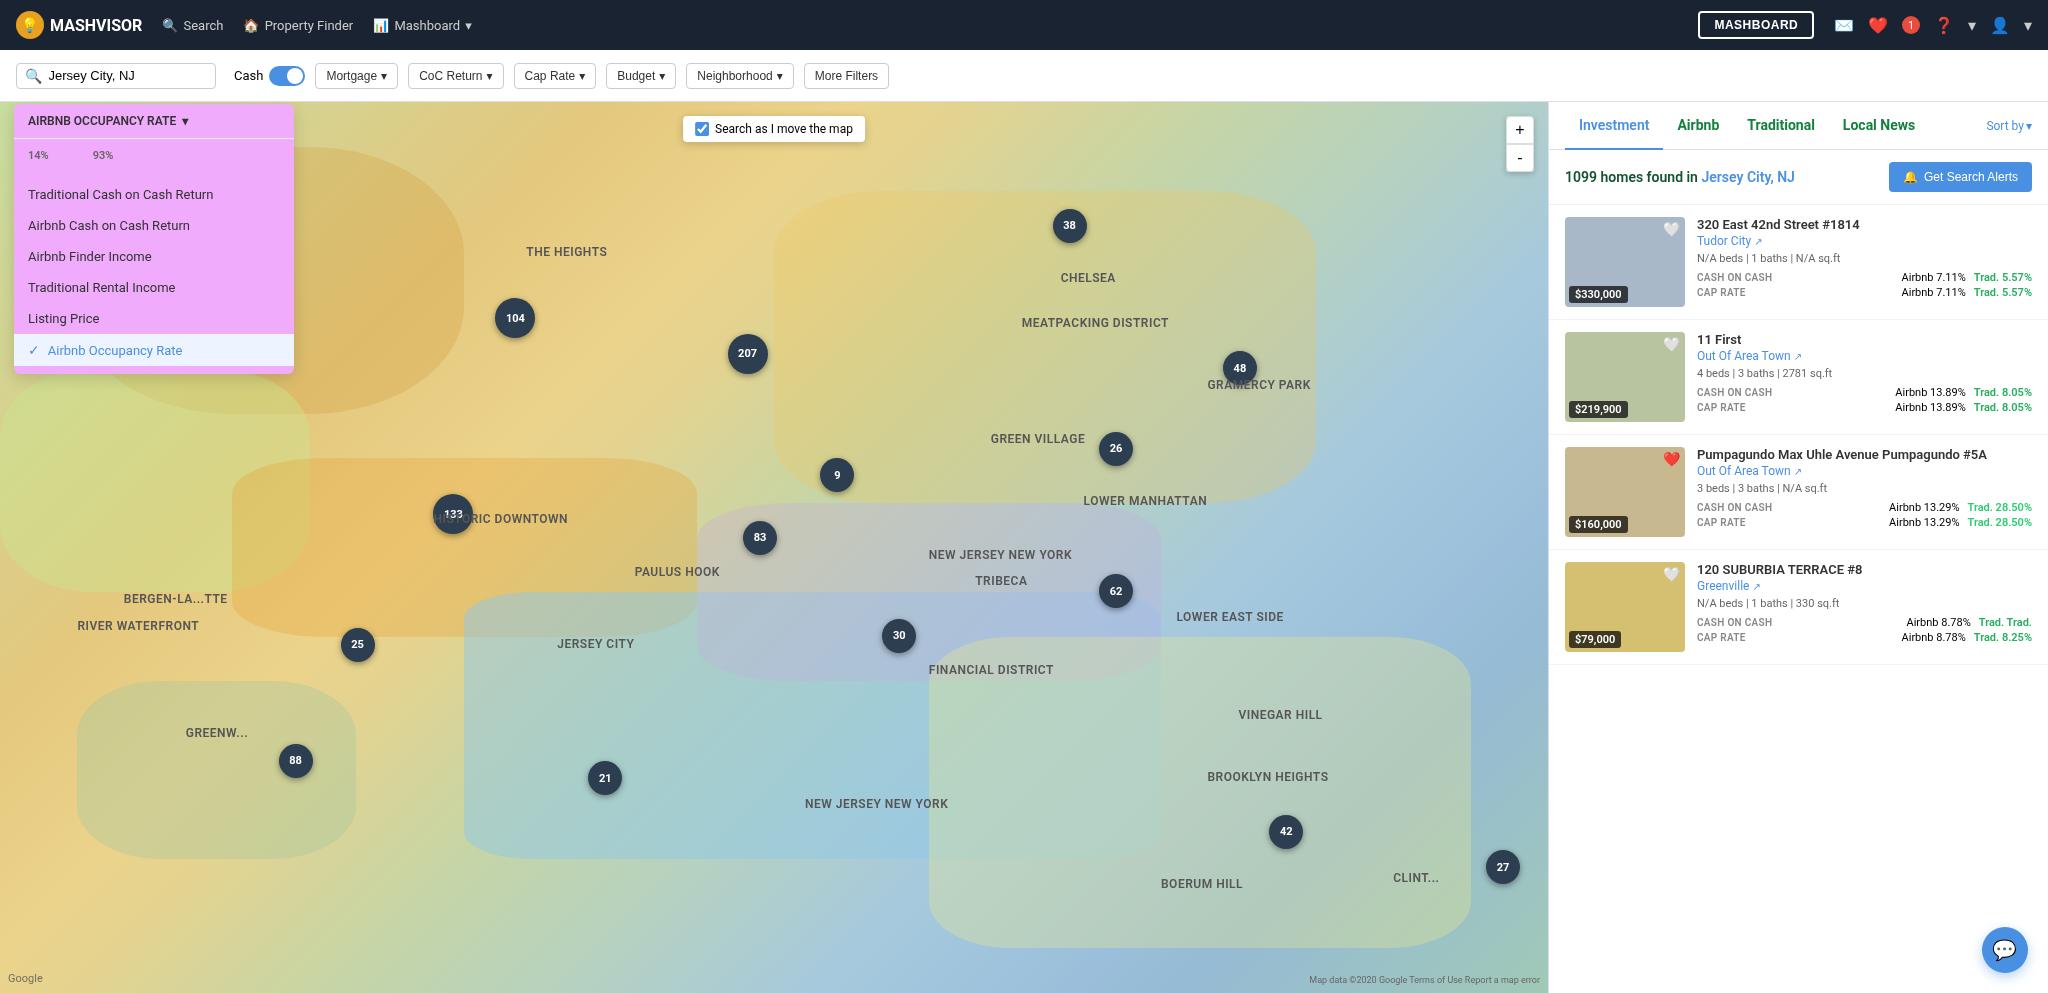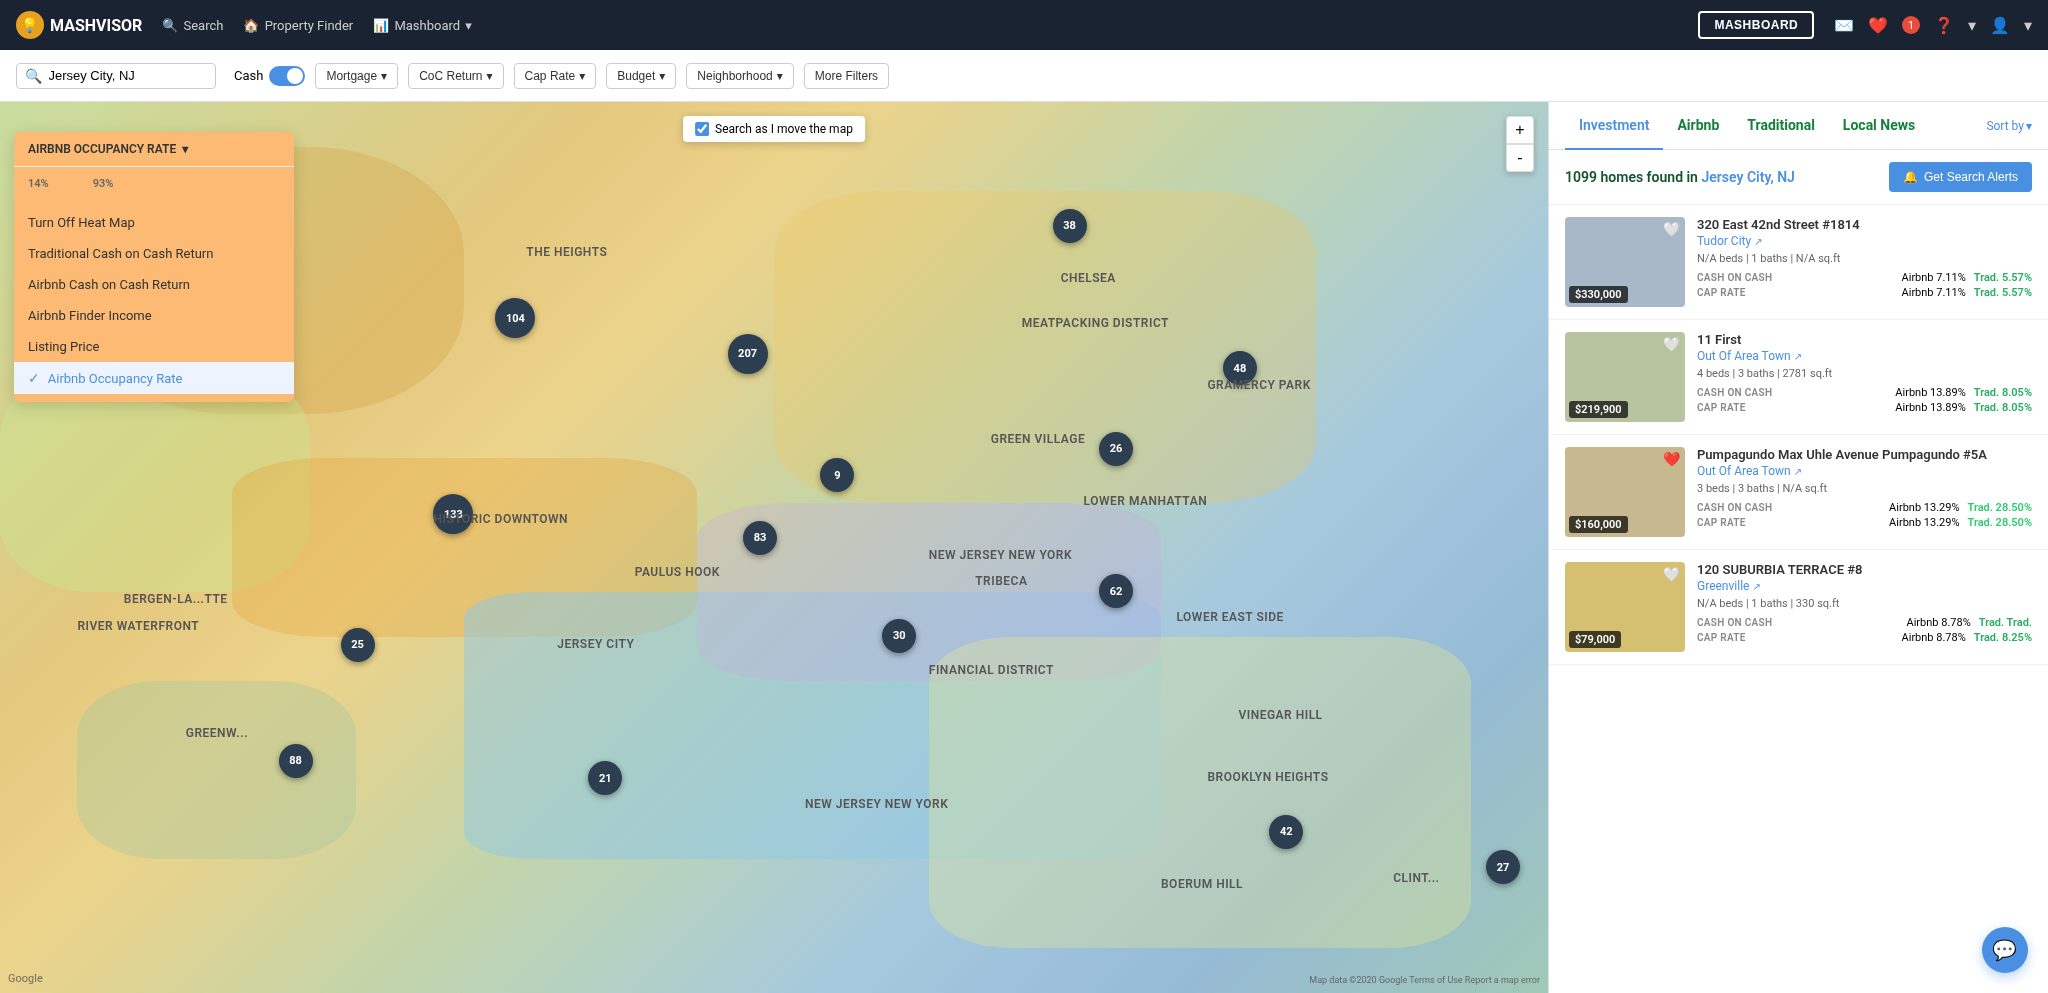--- a/index.html
+++ b/index.html
@@ -85,22 +85,22 @@
     .zoom-btn {
       width: 28px; height: 28px; background: #fff; border: 1px solid #ddd;
       display: flex; align-items: center; justify-content: center;
       cursor: pointer; font-size: 16px; font-weight: 300;
     }
     .zoom-btn:first-child { border-radius: 4px 4px 0 0; }
     .zoom-btn:last-child { border-radius: 0 0 4px 4px; }
 
     
     .heatmap-dropdown {
-      position: absolute; top: 30px; left: 14px;
-      background: #fdba74; border-radius: 6px; width: 280px;
+      position: absolute; top: 2px; left: 14px;
+      background: #f0abfc; border-radius: 6px; width: 280px;
       box-shadow: 0 4px 16px rgba(0,0,0,0.15); z-index: 20; padding-bottom: 8px;
     }
     .heatmap-header {
       padding: 10px 14px; display: flex; align-items: center; gap: 6px;
       font-size: 12px; font-weight: 600; color: #333; border-bottom: 1px solid #eee;
       cursor: pointer;
     }
     .heat-gradient {
       margin: 10px 14px;
       height: 12px; border-radius: 6px;
@@ -254,30 +254,30 @@
       <div class="heatmap-header">
         <span>AIRBNB OCCUPANCY RATE</span>
         <span>▾</span>
       </div>
       <div class="heat-range">
         <span class="val">14%</span>
         <div class="heat-gradient"></div>
         <span class="val">93%</span>
       </div>
       <div class="heatmap-item">
-        <span>Turn Off Heat Map</span>
-      </div>
-      <div class="heatmap-item">
         <span>Traditional Cash on Cash Return</span>
       </div>
       <div class="heatmap-item">
         <span>Airbnb Cash on Cash Return</span>
       </div>
       <div class="heatmap-item">
         <span>Airbnb Finder Income</span>
+      </div>
+      <div class="heatmap-item">
+        <span>Traditional Rental Income</span>
       </div>
       <div class="heatmap-item">
         <span>Listing Price</span>
       </div>
       <div class="heatmap-item active">
         <span class="check">✓</span>
         <span>Airbnb Occupancy Rate</span>
       </div>
     </div>
 

